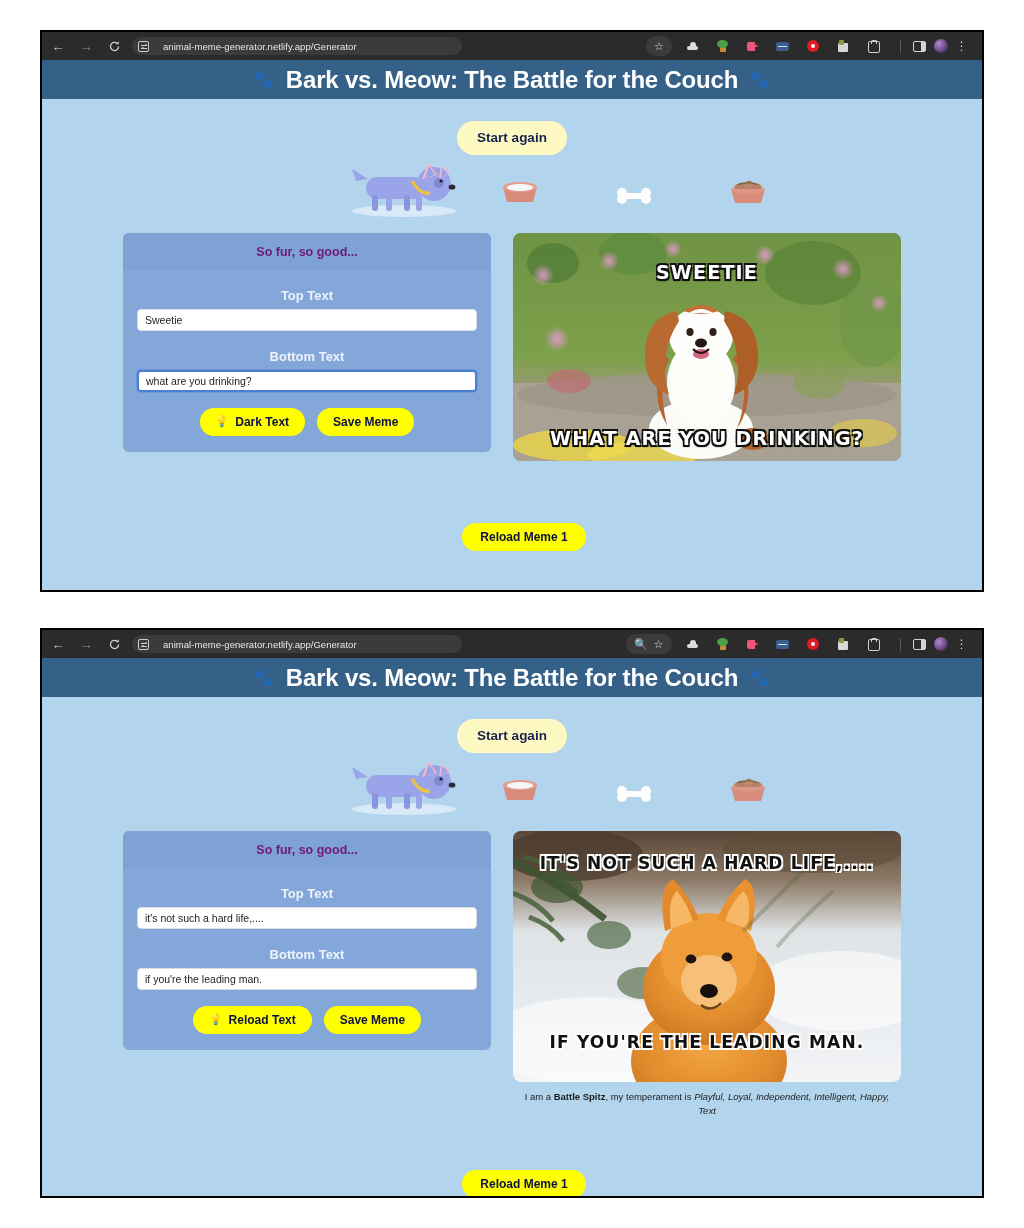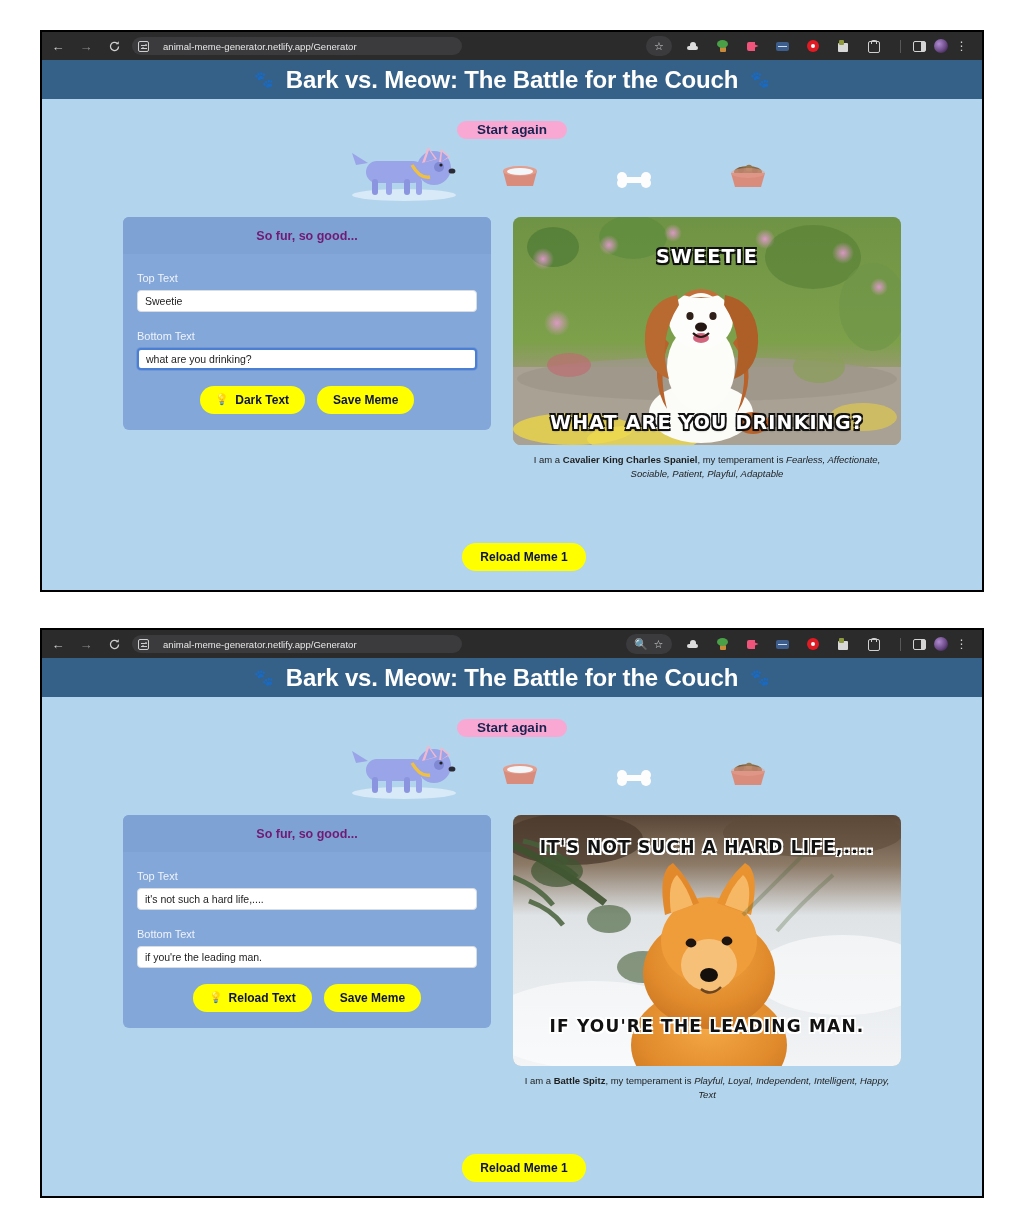--- a/index.html
+++ b/index.html
@@ -146,28 +146,28 @@
     color: #fff;
     font-size: 24px;
     font-weight: 600;
     letter-spacing: -0.2px;
     white-space: nowrap;
   }
   .paw { font-size: 16px; color: #fff; line-height:1; }
 
   .start-wrap { display: flex; justify-content: center; margin-top: 22px; }
   .btn-start {
-    background: #f9a8d4;
+    background: #fef9c3;
     color: #18234f;
     border: none;
     border-radius: 18px;
     font-family: "Liberation Sans", sans-serif;
     font-size: 13.5px;
     font-weight: bold;
-    padding: 2px 20px;
+    padding: 10px 20px;
     cursor: pointer;
     line-height: 1;
   }
 
   
   .deco-row {
     position: relative;
     height: 62px;
     margin-top: 2px;
   }
@@ -197,23 +197,23 @@
     background: #7fa2d5;
     color: #701a75;
     text-align: center;
     font-size: 12.5px;
     font-weight: bold;
     padding: 12px 0 11px;
   }
   .field { padding: 0 14px; }
   .field-label {
     color: #eef3fb;
-    text-align: left;
-    font-size: 11px;
-    font-weight: normal;
+    text-align: center;
+    font-size: 13px;
+    font-weight: bold;
     margin: 18px 0 6px;
   }
   .field input {
     width: 100%;
     height: 22px;
     border: 1px solid #d8dde3;
     border-radius: 4px;
     background: #fff;
     font-family: "Liberation Sans", sans-serif;
     font-size: 10.5px;
@@ -511,23 +511,20 @@
               <path d="M176 80 q12 -8 24 0 l-24 0z" fill="#fdfdfb"></path>
               <ellipse cx="177" cy="99" rx="3.6" ry="4" fill="#30201a"></ellipse>
               <ellipse cx="200" cy="99" rx="3.6" ry="4" fill="#30201a"></ellipse>
               <ellipse cx="188" cy="110" rx="6" ry="4.6" fill="#241713"></ellipse>
               <ellipse cx="188" cy="121" rx="8" ry="5" fill="#d4657f"></ellipse>
               <path d="M180 116 q8 8 16 0" stroke="#241713" stroke-width="2" fill="none"></path>
             </svg>
             <div class="meme-text top mt-light">SWEETIE</div>
             <div class="meme-text bottom mt-light">WHAT ARE YOU DRINKING?</div>
           </div>
-          <div class="breed-caption">
-            <span>I am a </span><b>Cavalier King Charles Spaniel</b><span>, my temperament is </span><i>Fearless, Affectionate, Sociable, Patient, Playful, Adaptable</i>
-          </div>
         </div>
 
       </div>
 
       <div class="reload-wrap">
         <button class="btn-reload">Reload Meme 1</button>
 
       </div>
 
     </div>

